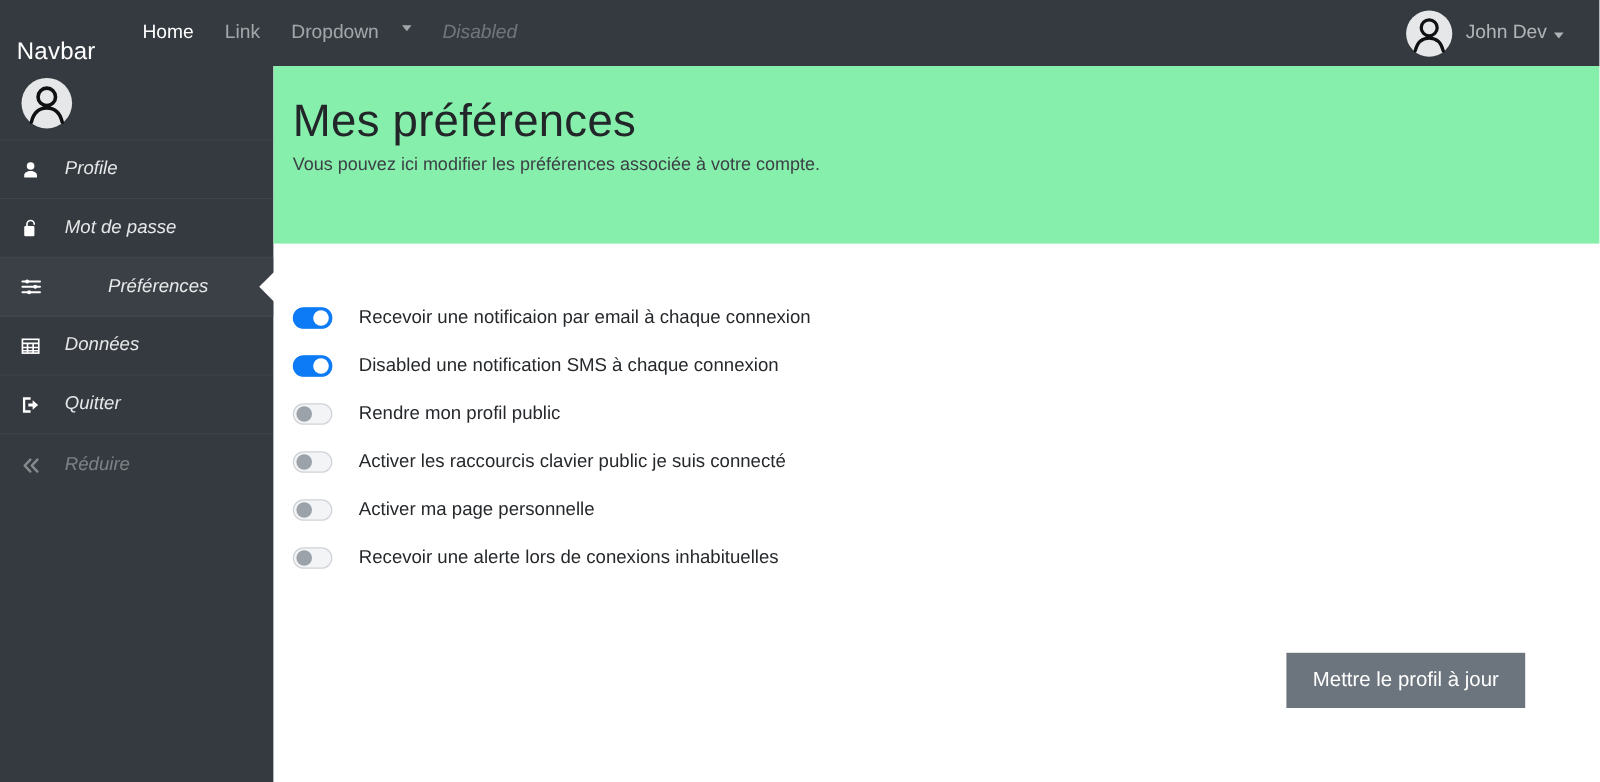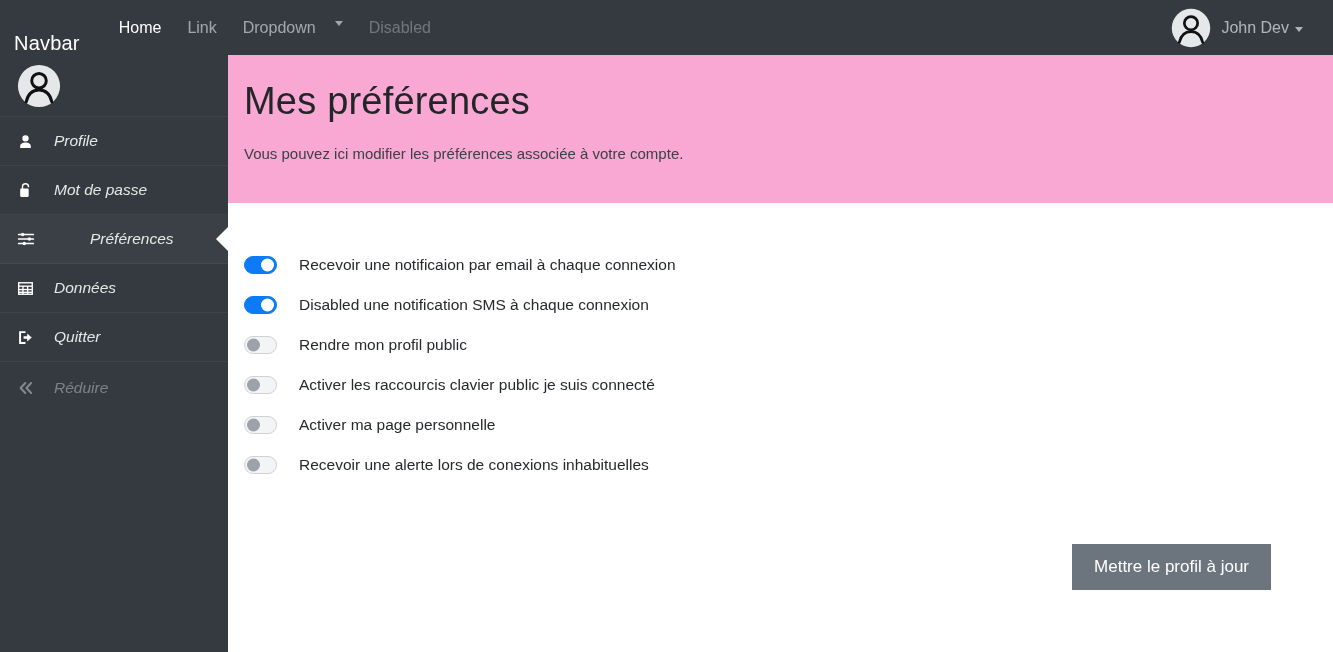--- a/index.html
+++ b/index.html
@@ -38,21 +38,21 @@
     margin-top: 32px;
   }
   .nav-links { display: flex; align-items: center; gap: 0px; }
   .nav-link {
     font-size: 16px;
     padding: 0 13px;
     white-space: nowrap;
     color: rgba(255,255,255,.55);
   }
   .nav-link.active { color: #ffffff; }
-  .nav-link.disabled { color: rgba(255,255,255,.30); }
+  .nav-link.disabled { color: rgba(255,255,255,.30); font-style: italic; }
   .nav-link.dropdown { display: inline-flex; align-items: flex-start; gap: 19px; }
   .caret {
     width: 0; height: 0;
     border-left: 4.5px solid transparent;
     border-right: 4.5px solid transparent;
     border-top: 5px solid currentColor;
     display: inline-block;
     position: relative;
     top: 2px;
   }
@@ -136,32 +136,32 @@
   
   .main {
     position: absolute;
     top: 55px; left: 228px;
     width: 1105px;
     height: 597px;
     background: #ffffff;
   }
   .page-head {
     height: 148px;
-    background: #f9a8d4;
+    background: #86efac;
     padding: 24px 0 0 16px;
   }
   .page-title {
     font-size: 38px;
     font-weight: normal;
     color: #222629;
     letter-spacing: .2px;
     line-height: 1.18;
   }
   .page-subtitle {
-    margin-top: 21px;
+    margin-top: 5px;
     font-size: 15px;
     color: #3c4145;
   }
 
   .panel { padding: 42px 0 0 16px; }
 
   .pref-row {
     display: flex;
     align-items: center;
     height: 40px;

